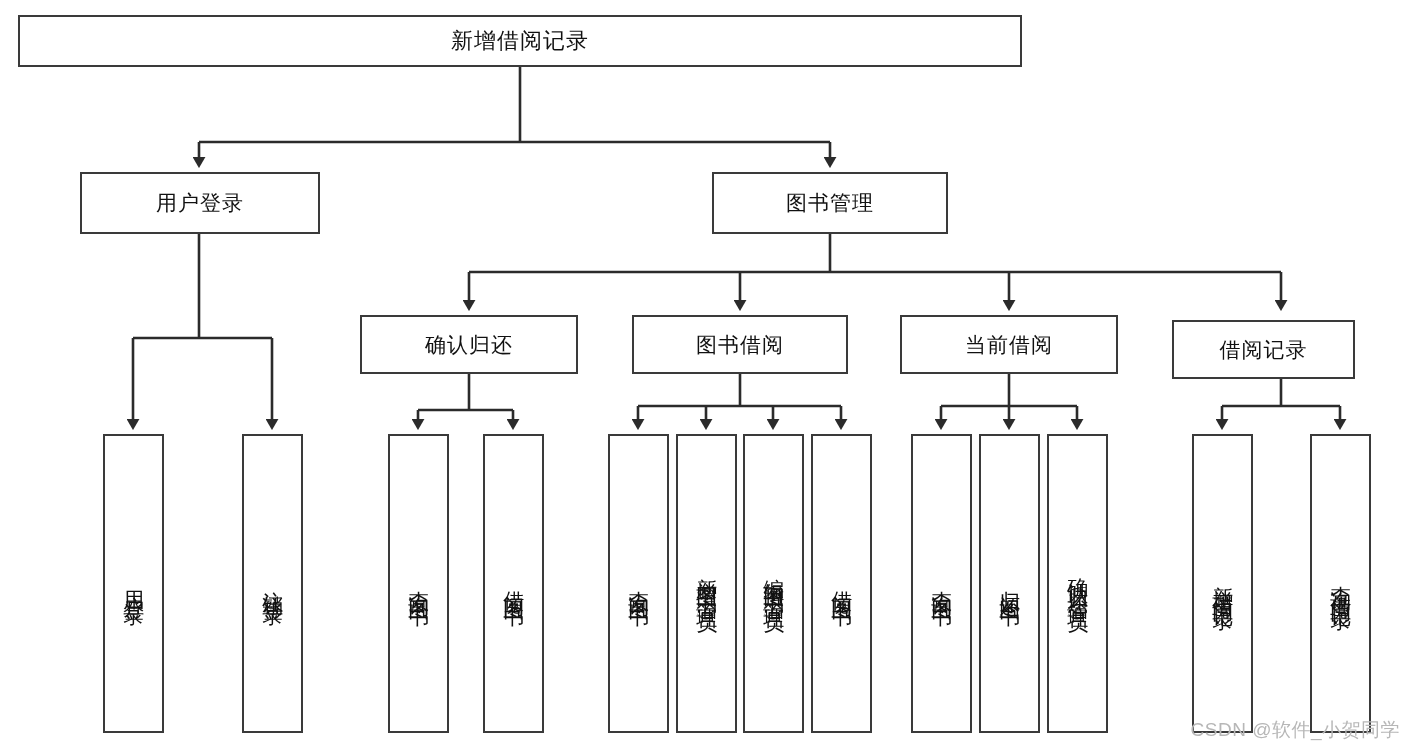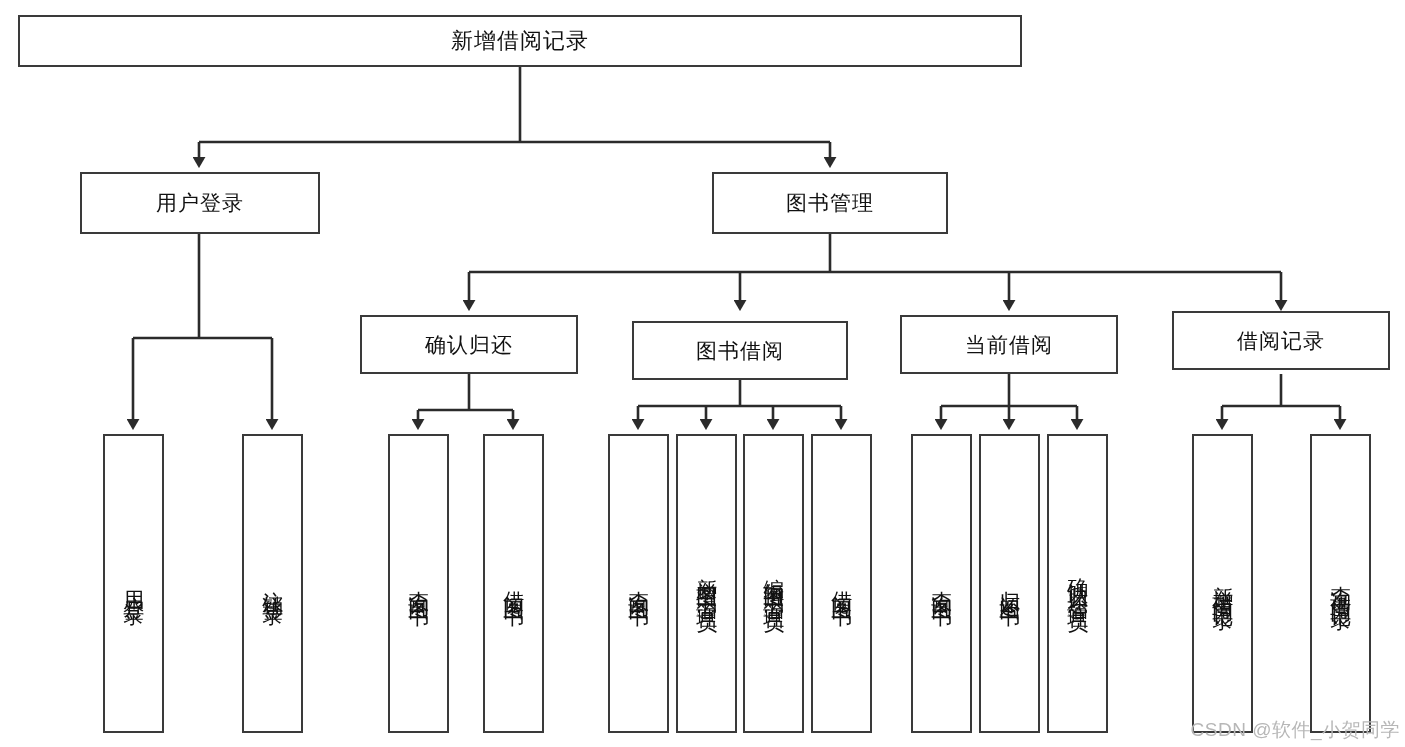--- a/index.html
+++ b/index.html
@@ -135,29 +135,29 @@
   </div>
 
   <div class="node horiz" style="left:712px; top:172px; width:236px; height:62px;">
     <span>图书管理</span>
   </div>
 
   <div class="node horiz" style="left:360px; top:315px; width:218px; height:59px;">
     <span>确认归还</span>
   </div>
 
-  <div class="node horiz" style="left:632px; top:315px; width:216px; height:59px;margin-top:6px;">
+  <div class="node horiz" style="left:632px; top:315px; width:216px; height:59px;">
     <span>图书借阅</span>
   </div>
 
   <div class="node horiz" style="left:900px; top:315px; width:218px; height:59px;">
     <span>当前借阅</span>
   </div>
 
-  <div class="node horiz" style="left:1172px; top:311px; width:218px; height:59px;">
+  <div class="node horiz" style="left:1172px; top:320px; width:183px; height:59px;">
     <span>借阅记录</span>
   </div>
 
   <div class="node vert" style="left:103px; top:434px; width:61px; height:299px;">
     <span class="vlabel">用户登录</span>
   </div>
   <div class="node vert" style="left:242px; top:434px; width:61px; height:299px;">
     <span class="vlabel">注销登录</span>
   </div>
 

